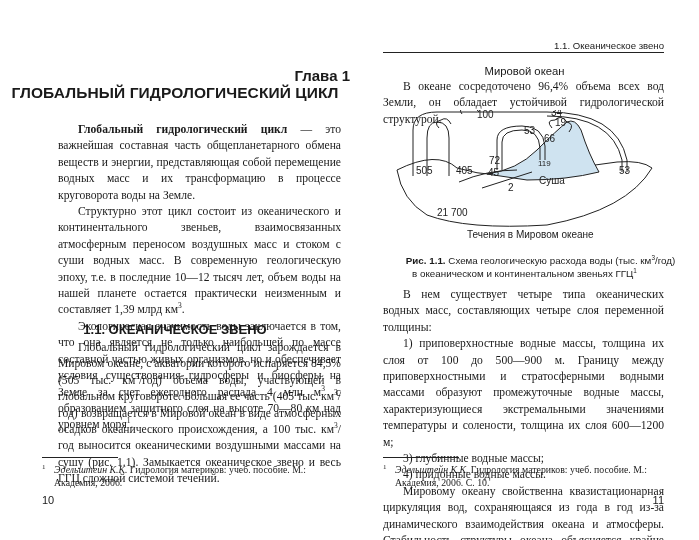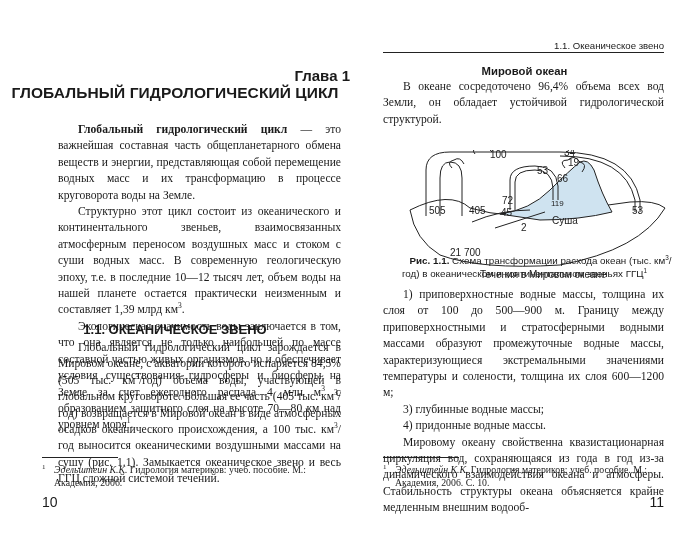--- a/index.html
+++ b/index.html
@@ -19,27 +19,27 @@
   .right-text { left: 33px; width: 281px; }
 
   .section-title { position: absolute; left: 0; width: 350px; top: 322px; text-align: center; font-weight: bold; font-size: 13px; }
 
   .fn-rule { position: absolute; height: 1px; width: 76px; background: #222; }
   .footnote { position: absolute; font-size: 9.8px; line-height: 13px; }
   .footnote .fn-mark { position: absolute; left: 0; top: -2px; font-size: 7px; }
   .footnote .fn-body { padding-left: 12px; display: block; }
   .footnote i { font-style: italic; }
 
-  .page-num { position: absolute; font-size: 14px; text-align: right; }
+  .page-num { position: absolute; font-size: 11px; text-align: right; }
 
   .running-head { position: absolute; right: 35px; top: 40px; font-size: 9.6px; }
   .head-rule { position: absolute; left: 33px; width: 281px; top: 52px; height: 1px; background: #222; }
-  .subsection-title { position: absolute; left: 0; width: 349px; top: 65px; text-align: center; font-weight: bold; font-size: 11.3px; }
+  .subsection-title { position: absolute; left: 0; width: 349px; top: 65px; text-align: center; font-weight: normal; font-size: 11.3px; }
 
-  .figure { position: absolute; left: 30px; top: 110px; width: 290px; height: 140px; margin-top: 40px; }
+  .figure { position: absolute; left: 17px; top: 110px; width: 290px; height: 140px; }
   .fig-label { font-family: "Liberation Sans", "DejaVu Sans", sans-serif; font-size: 10px; fill: #222; }
   .caption { position: absolute; left: 20px; width: 309px; top: 254px; text-align: center; font-size: 9.8px; line-height: 13px; }
   .caption b { font-weight: bold; margin-left: 32px; }
   sup { font-size: 65%; line-height: 0; vertical-align: super; }
 </style>
 </head>
 <body>
 
 <div class="page page-left">
   <div class="chapter-num sans">Глава 1</div>
@@ -114,24 +114,25 @@
         <text class="fig-label" x="141" y="81">2</text>
         <text class="fig-label" x="252" y="64">53</text>
         <text class="fig-label" x="172" y="74">Суша</text>
         <text class="fig-label" x="70" y="106">21 700</text>
         <text class="fig-label" x="100" y="128">Течения в Мировом океане</text>
       </g>
     </svg>
   </div>
 
   <div class="caption sans">
-    <b>Рис. 1.1.</b><span> Схема трансформации расхода океан (тыс. км</span><sup>3</sup><span>/год) в океаническом и континентальном звеньях ГГЦ</span><sup>1</sup>
+    <b>Рис. 1.1.</b><span> Схема геологическую расхода воды (тыс. км</span><sup>3</sup><span>/год) в океаническом и континентальном звеньях ГГЦ</span><sup>1</sup>
   </div>
 
   <div class="text right-text serif" style="top:287px;">
+    <p>В нем существует четыре типа океанических водных масс, составляющих четыре слоя переменной толщины:</p>
     <p>1) приповерхностные водные массы, толщина их слоя от 100 до 500—900 м. Границу между приповерхностными и стратосферными водными массами образуют промежуточные водные массы, характеризующиеся экстремальными значениями температуры и солености, толщина их слоя 600—1200 м;</p>
     <p>3) глубинные водные массы;</p>
     <p>4) придонные водные массы.</p>
     <p>Мировому океану свойственна квазистационарная циркуляция вод, сохраняющаяся из года в год из-за динамического взаимодействия океана и атмосферы. Стабильность структуры океана объясняется крайне медленным внешним водооб-</p>
   </div>
 
   <div class="fn-rule" style="left:33px; top:457px;"></div>
   <div class="footnote serif" style="left:33px; top:463px; width:281px;">
     <span class="fn-mark">1</span>
     <span class="fn-body"><i>Эдельштейн К.К.</i><span> Гидрология материков: учеб. пособие. М.: Академия, 2006. С. 10.</span></span>

